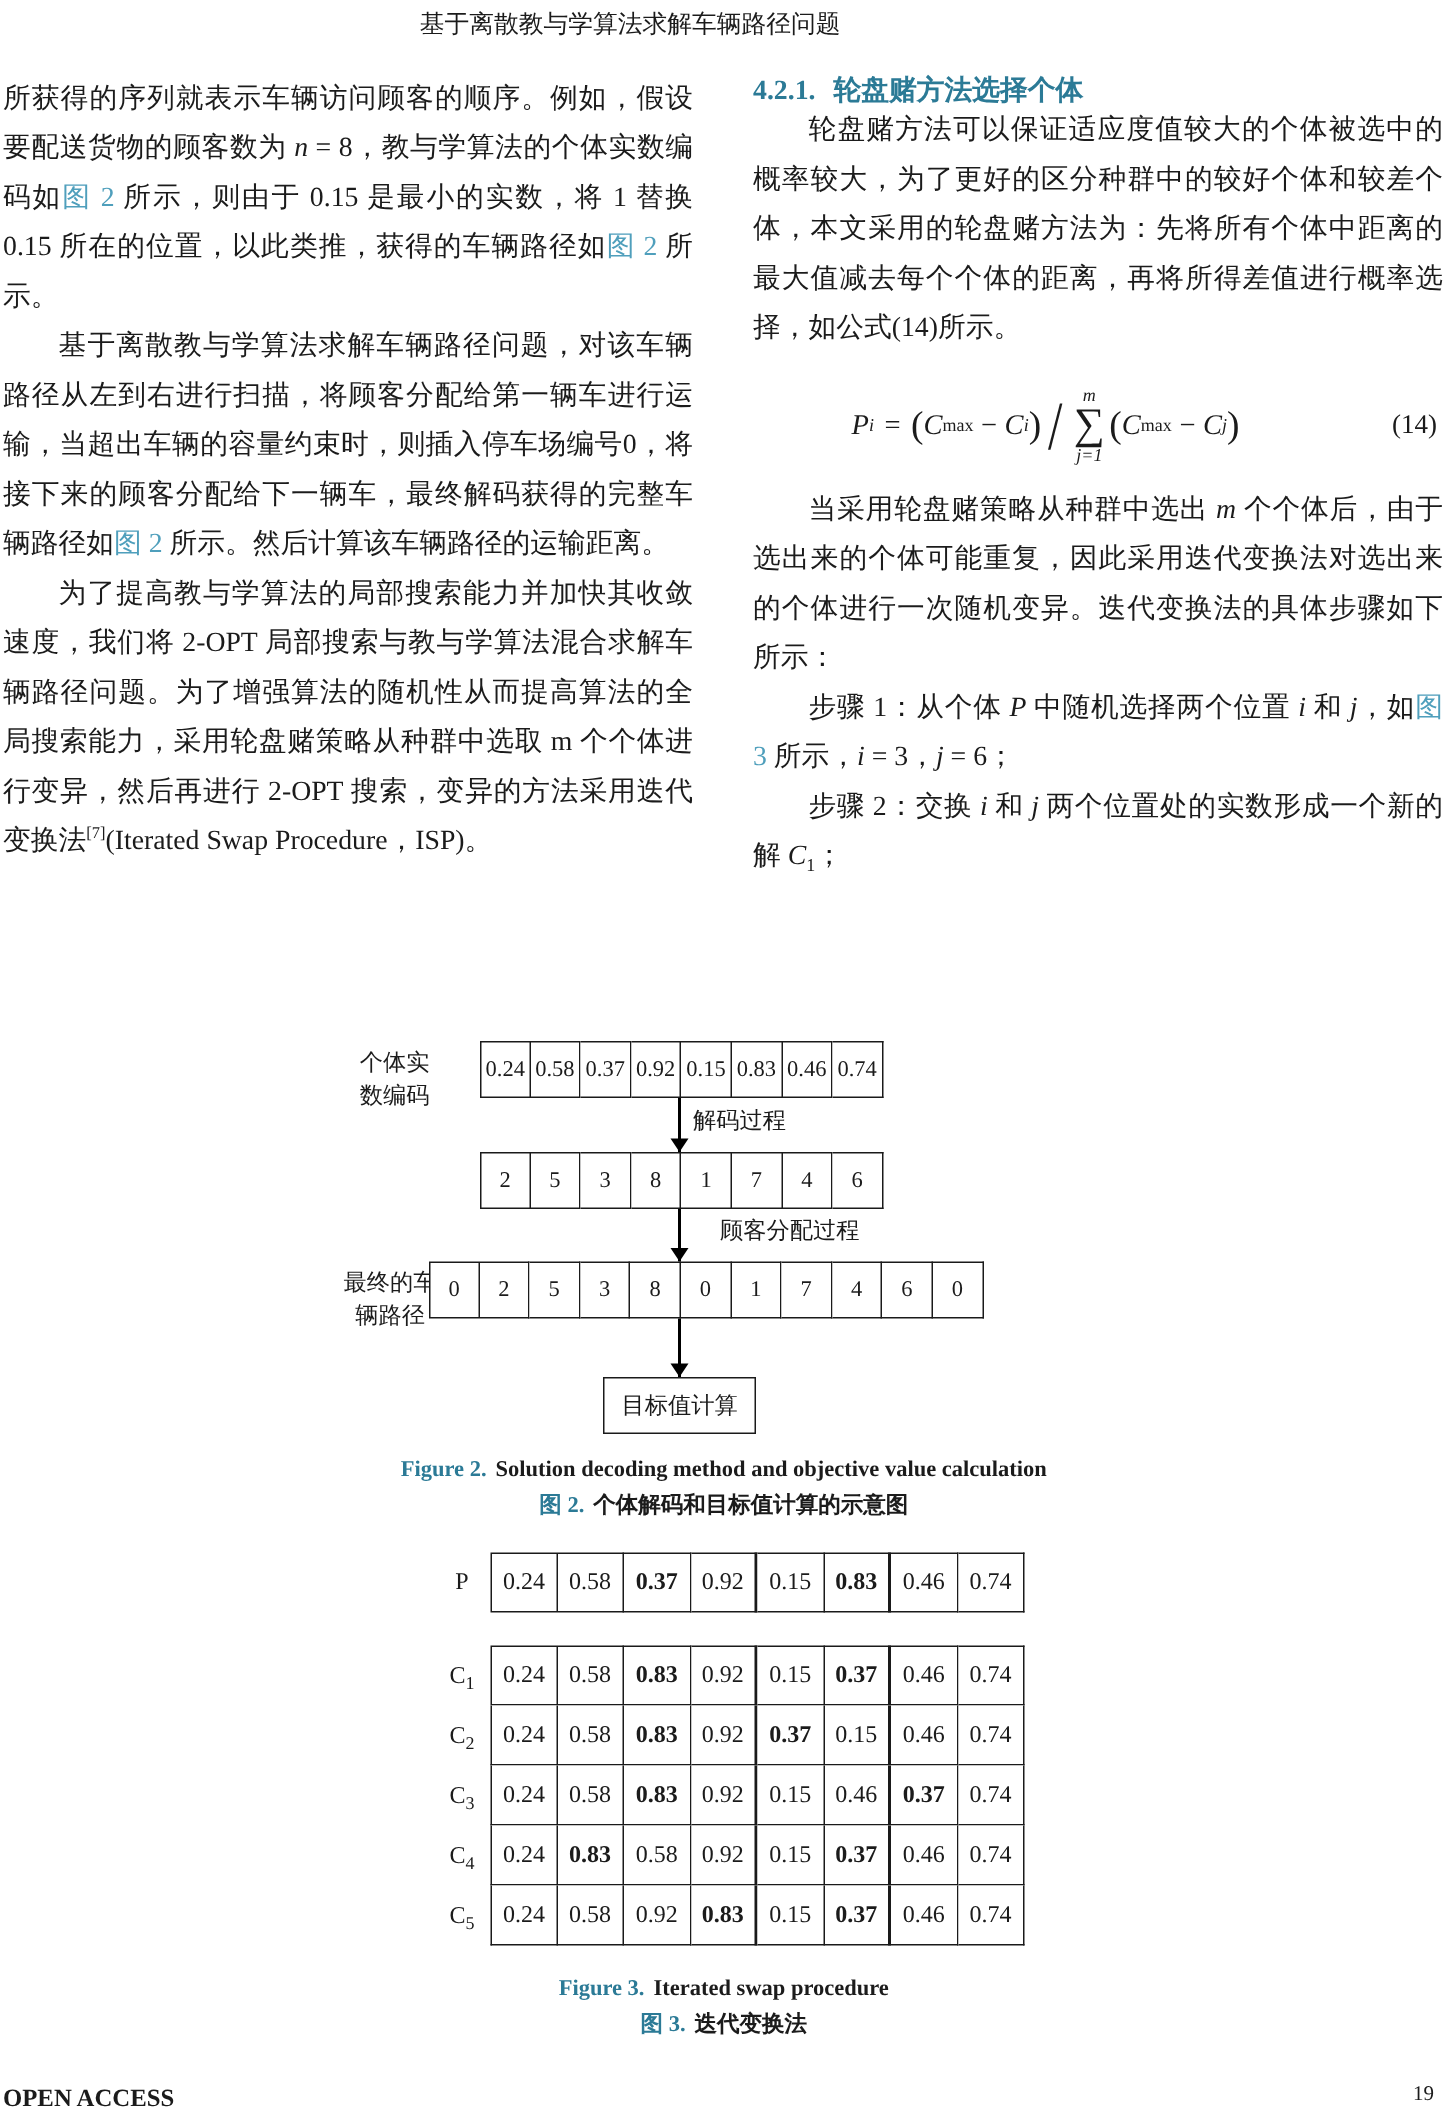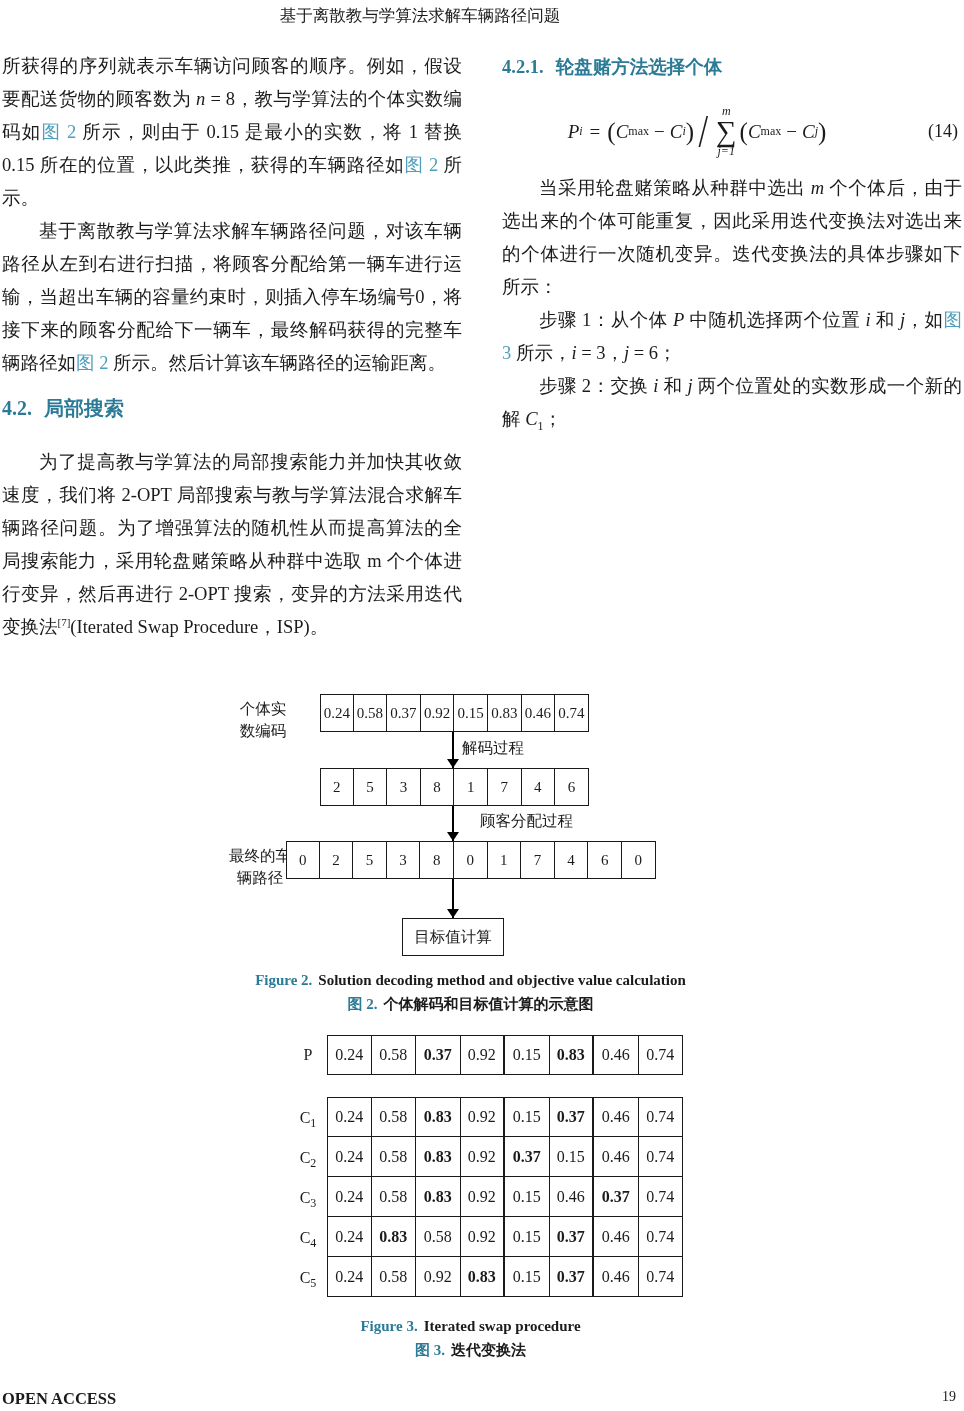--- a/index.html
+++ b/index.html
@@ -21,21 +21,21 @@
   .col-left  { left:2px; }
   .col-right { left:502px; }
   .body-para { margin:0; }
   .indent { text-indent:37px; }
   .v { font-style:italic; }
   .ref { color:#4F9FBC; cursor:pointer; }
   .sup { font-size:11px; vertical-align:super; line-height:0; }
   .csub { font-size:12px; vertical-align:sub; line-height:0; }
   h2.sec { color:#2B7A96; }
   .sec-main { font-size:20px; line-height:28px; margin:14px 0 24px; }
-  .sec-sub  { font-size:18.5px; line-height:33px; margin:0 0 0; }
+  .sec-sub  { font-size:18.5px; line-height:20px; margin:0 0 0; }
   .sec-sub2 { font-size:18.5px; line-height:33px; margin:6px 0 0; }
   .sec-num { font-weight:bold; font-family:"Liberation Serif",serif; }
   .sec-text { font-weight:bold; font-family:"Liberation Sans","DejaVu Sans",sans-serif; margin-left:12px; }
   
   .formula {
     position:relative; height:78px; margin:8px 0 2px;
     display:flex; align-items:center; justify-content:center;
     font-size:19px; padding-right:70px; text-indent:0;
   }
   .formula .fi { font-style:italic; }
@@ -65,21 +65,21 @@
     border-left:6.5px solid transparent; border-right:6.5px solid transparent;
     border-top:9px solid #000;
   }
   .alabel { position:absolute; left:462px; font-size:15.5px; line-height:20px; }
   .objbox {
     position:absolute; left:402px; top:232px; width:102px; height:38px;
     border:1.5px solid #1a1a1a; display:flex; align-items:center; justify-content:center;
     font-size:15.5px; background:#fff;
   }
   
-  .caption { position:absolute; left:4px; width:933px; text-align:center; font-size:15px; line-height:21px; font-weight:bold; }
+  .caption { position:absolute; left:16px; width:933px; text-align:center; font-size:15px; line-height:21px; font-weight:bold; }
   .cap-prefix { color:#2B7A96; }
   .cap-zh-text { font-family:"Liberation Sans","DejaVu Sans",sans-serif; margin-left:6px; }
   .cap-en-text { margin-left:6px; }
   
   .fig3 { position:absolute; top:1035px; left:0; width:964px; height:265px; }
   .f3label { position:absolute; left:291px; width:34px; text-align:center; font-size:16px; line-height:20px; }
   .f3row { position:absolute; left:327px; display:flex; }
   .f3row .cell {
     width:44.5px; height:40px; border:1px solid #1a1a1a; border-left:0;
     display:flex; align-items:center; justify-content:center;
@@ -94,26 +94,26 @@
   .footer-right { position:absolute; right:8px; top:1389px; font-size:14px; }
 </style>
 </head>
 <body>
 
 <div class="page-header">基于离散教与学算法求解车辆路径问题</div>
 
 <div class="col col-left">
   <p class="body-para"><span>所获得的序列就表示车辆访问顾客的顺序。例如，假设要配送货物的顾客数为 </span><span class="v">n</span><span> = 8，教与学算法的个体实数编码如</span><span class="ref">图 2</span><span> 所示，则由于 0.15 是最小的实数，将 1 替换 0.15 所在的位置，以此类推，获得的车辆路径如</span><span class="ref">图 2</span><span> 所示。</span></p>
   <p class="body-para indent"><span>基于离散教与学算法求解车辆路径问题，对该车辆路径从左到右进行扫描，将顾客分配给第一辆车进行运输，当超出车辆的容量约束时，则插入停车场编号0，将接下来的顾客分配给下一辆车，最终解码获得的完整车辆路径如</span><span class="ref">图 2</span><span> 所示。然后计算该车辆路径的运输距离。</span></p>
-  <h2 class="sec sec-main"><span class="sec-num">4.2.</span><span class="sec-text">局部搜索</span></h2>
   <p class="body-para indent"><span>为了提高教与学算法的局部搜索能力并加快其收敛速度，我们将 2-OPT 局部搜索与教与学算法混合求解车辆路径问题。为了增强算法的随机性从而提高算法的全局搜索能力，采用轮盘赌策略从种群中选取 m 个个体进行变异，然后再进行 2-OPT 搜索，变异的方法采用迭代变换法</span><span class="sup">[7]</span><span>(Iterated Swap Procedure，ISP)。</span></p>
 </div>
 
 <div class="col col-right">
   <h2 class="sec sec-sub"><span class="sec-num">4.2.1.</span><span class="sec-text">轮盘赌方法选择个体</span></h2>
+  <p class="body-para indent">轮盘赌方法可以保证适应度值较大的个体被选中的概率较大，为了更好的区分种群中的较好个体和较差个体，本文采用的轮盘赌方法为：先将所有个体中距离的最大值减去每个个体的距离，再将所得差值进行概率选择，如公式(14)所示。</p>
 
   <div class="formula">
     <span class="fi">P</span>
       <sub class="fsub fi">i</sub>
       <span class="feq">=</span>
       <span class="bp">(</span>
       <span class="fi">C</span>
       <sub class="fsub">max</sub>
       <span class="fmin">−</span>
       <span class="fi">C</span>

